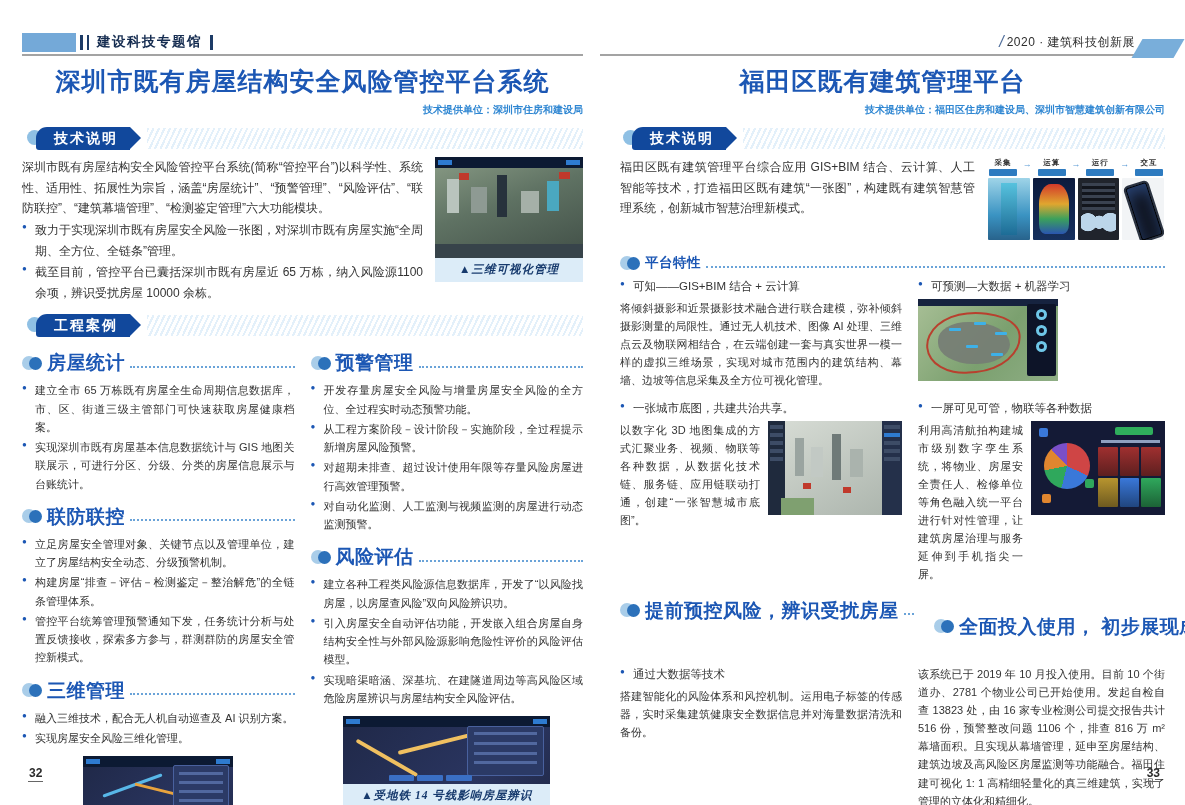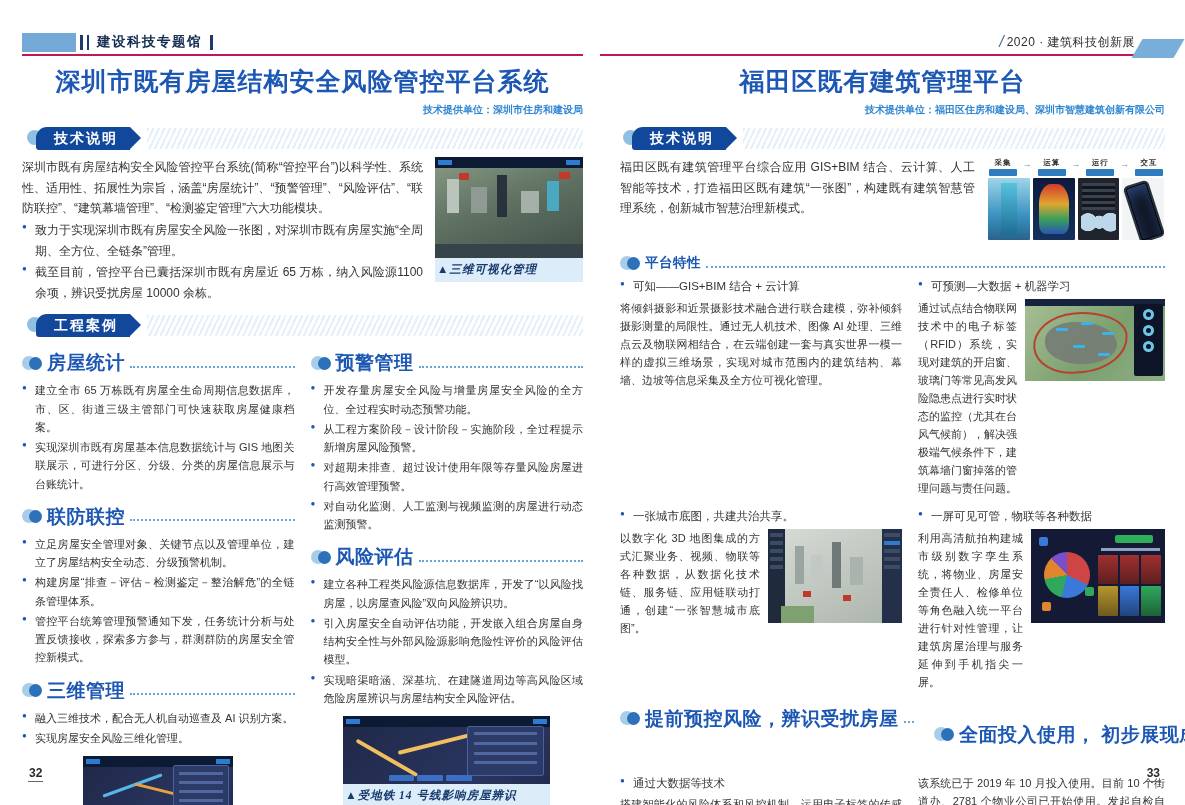--- a/index.html
+++ b/index.html
@@ -3,21 +3,21 @@
 <meta charset="utf-8">
 <title>建设科技专题馆</title>
 <style>
 *{margin:0;padding:0;box-sizing:border-box}
 html,body{width:1185px;height:805px}
 body{font-family:"Liberation Sans",sans-serif;background:#fff;color:#333}
 .sheet{position:relative;width:1185px;height:805px;background:#fff;overflow:hidden}
 .pageL{position:absolute;left:22px;top:30px;width:561px}
 .pageR{position:absolute;left:600px;top:30px;width:565px}
 
-.hdr{position:relative;height:26px;border-bottom:2px solid #be185d}
+.hdr{position:relative;height:26px;border-bottom:2px solid #a3a3a3}
 .hdrL{display:flex;align-items:center;gap:4px;height:100%}
 .hdr-block{width:54px;height:19px;background:#74a9d8}
 .vbar{width:2.5px;height:15px;background:#1d3b66}
 .hdr-title{font-family:"Liberation Serif",serif;font-weight:bold;font-size:13.5px;color:#152c50;letter-spacing:1.5px;margin:0 4px}
 .hdrR{display:flex;align-items:center;justify-content:flex-end;height:100%;padding-right:30px}
 .hdr-slash{color:#4f6d9a;font-size:16px;font-style:italic;margin-right:3px}
 .hdrR-text{font-size:12px;color:#2e2e2e;letter-spacing:.5px}
 .hdr-shape{position:absolute;right:-14px;top:9px;width:42px;height:19px;background:#79aeda;transform:skewX(-30deg)}
 .pgtitle{margin-top:9px;text-align:center;font-size:25px;font-weight:bold;color:#1c57b4;letter-spacing:1px;white-space:nowrap}
 .provider{margin-top:5px;text-align:right;font-size:10px;color:#2e86d2;font-weight:bold}
@@ -28,21 +28,21 @@
 .badge::after{content:"";position:absolute;right:-11px;top:0;border-top:11.5px solid transparent;border-bottom:11.5px solid transparent;border-left:11px solid #11489c}
 .hatch{flex:1;height:21px;margin-left:17px;background:repeating-linear-gradient(115deg,#e3f0fa 0 2px,#fff 2px 5px)}
 
 .tech{display:flex;gap:12px;margin-top:7px}
 .tech-text{flex:1;font-size:12px;line-height:1.72;text-align:justify}
 .tech-text p{text-align:justify;margin-bottom:1px}
 .bl{position:relative;padding-left:13px;text-align:justify}
 .bl::before{content:"●";position:absolute;left:0;top:0;color:#1c57b4;font-size:8px;line-height:inherit}
 
 .fig{flex:none}
-.figcap{background:#dcecf8;text-align:left;font-family:"Liberation Serif",serif;font-style:italic;font-weight:bold;font-size:11.5px;color:#173a6d;padding:4px 2px 5px;letter-spacing:1px;white-space:nowrap}
+.figcap{background:#dcecf8;text-align:center;font-family:"Liberation Serif",serif;font-style:italic;font-weight:bold;font-size:11.5px;color:#173a6d;padding:4px 2px 5px;letter-spacing:1px;white-space:nowrap}
 .im{position:relative;overflow:hidden;width:100%}
 
 .cols{display:flex;gap:16px;margin-top:2px}
 .col{flex:1;min-width:0}
 .sub{display:flex;align-items:center;margin:11px 0 5px}
 .sub-ic{position:relative;width:21px;height:15px;margin-right:4px;flex:none}
 .sub-ic::before{content:"";position:absolute;left:0;top:0;width:14px;height:14px;border-radius:50%;background:#a9cde9}
 .sub-ic::after{content:"";position:absolute;left:7px;top:1px;width:13px;height:13px;border-radius:50%;background:#2c71ba}
 .sub-t{font-size:19px;font-weight:bold;color:#1c57b4;letter-spacing:.5px;white-space:nowrap}
 .sub-lead{flex:1;margin-left:5px;border-bottom:2px dotted #6aa3d8;height:9px;min-width:10px}
@@ -323,21 +323,20 @@
       </div>
 
       <div class="feat-cols">
         <div class="fcA">
           <p class="ftitle">可知——GIS+BIM 结合 + 云计算</p>
           <p>将倾斜摄影和近景摄影技术融合进行联合建模，弥补倾斜摄影测量的局限性。通过无人机技术、图像 AI 处理、三维点云及物联网相结合，在云端创建一套与真实世界一模一样的虚拟三维场景，实现对城市范围内的建筑结构、幕墙、边坡等信息采集及全方位可视化管理。</p>
         </div>
         <div class="fcB">
           <p class="ftitle">可预测—大数据 + 机器学习</p>
           <div class="withimg">
-            <p class="txt">通过试点结合物联网技术中的电子标签（RFID）系统，实现对建筑的开启窗、玻璃门等常见高发风险隐患点进行实时状态的监控（尤其在台风气候前），解决强极端气候条件下，建筑幕墙门窗掉落的管理问题与责任问题。</p>
             <div class="im im-aerial">
               <div class="tb"></div>
               <div class="bnd"></div>
               <div class="urb"></div>
               <div class="dash" style="left:22%;top:36%"></div>
               <div class="dash" style="left:40%;top:28%"></div>
               <div class="dash" style="left:55%;top:40%"></div>
               <div class="dash" style="left:34%;top:56%"></div>
               <div class="dash" style="left:52%;top:66%"></div>
               <div class="pnl">

